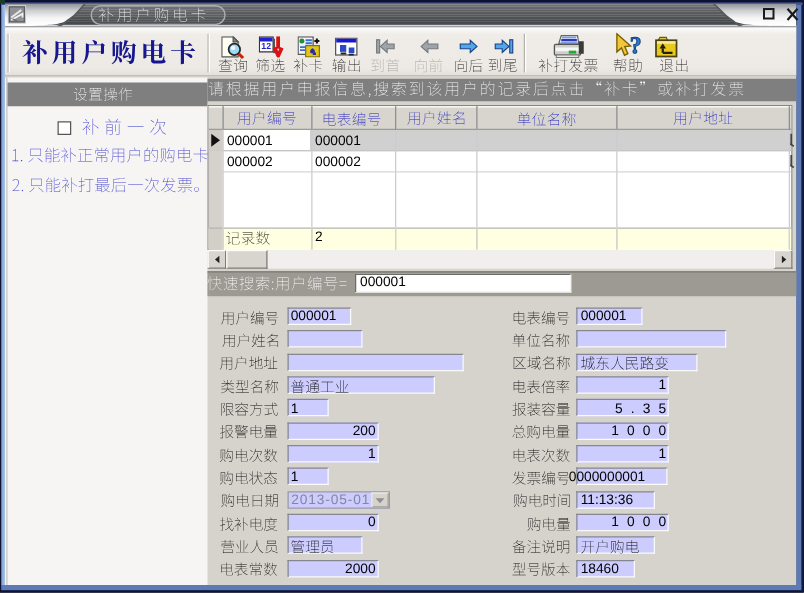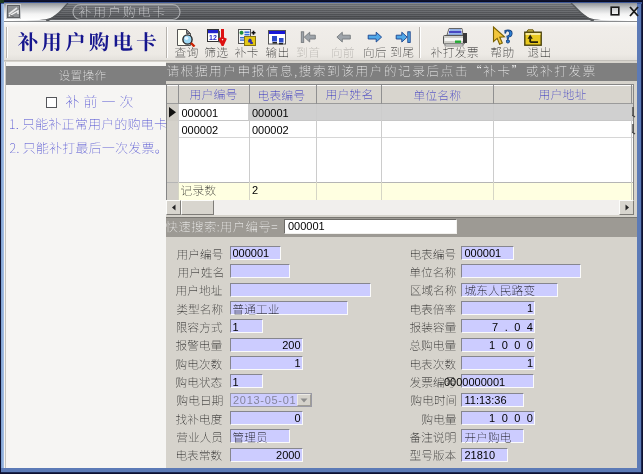--- a/index.html
+++ b/index.html
@@ -261,27 +261,27 @@
 <div style="position:absolute;font:11px 'Liberation Sans',sans-serif;color:#000;white-space:pre;left:232.5px;top:247.4px;color:#000">000001</div>
 <div style="position:absolute;font:11px 'Liberation Sans',sans-serif;color:#000;white-space:pre;left:232.5px;top:320.72px;color:#000">1</div>
 <div style="position:absolute;font:11px 'Liberation Sans',sans-serif;color:#000;white-space:pre;right:342.5px;top:339.05px;color:#000">200</div>
 <div style="position:absolute;font:11px 'Liberation Sans',sans-serif;color:#000;white-space:pre;right:342.5px;top:357.38px;color:#000">1</div>
 <div style="position:absolute;font:11px 'Liberation Sans',sans-serif;color:#000;white-space:pre;left:232.5px;top:375.71px;color:#000">1</div>
 <div style="position:absolute;font:11px 'Liberation Sans',sans-serif;color:#000;white-space:pre;left:233px;top:394.04px;color:#85859c;letter-spacing:0.7px">2013-05-01</div>
 <div style="position:absolute;font:11px 'Liberation Sans',sans-serif;color:#000;white-space:pre;right:342.5px;top:412.37px;color:#000">0</div>
 <div style="position:absolute;font:11px 'Liberation Sans',sans-serif;color:#000;white-space:pre;right:342.5px;top:449.03px;color:#000">2000</div>
 <div style="position:absolute;font:11px 'Liberation Sans',sans-serif;color:#000;white-space:pre;left:464.5px;top:247.4px;color:#000">000001</div>
 <div style="position:absolute;font:11px 'Liberation Sans',sans-serif;color:#000;white-space:pre;right:103.5px;top:302.39px;color:#000;letter-spacing:6.5px">1</div>
-<div style="position:absolute;font:11px 'Liberation Sans',sans-serif;color:#000;white-space:pre;right:103.5px;top:320.72px;color:#000;letter-spacing:6.5px">7.04</div>
+<div style="position:absolute;font:11px 'Liberation Sans',sans-serif;color:#000;white-space:pre;right:103.5px;top:320.72px;color:#000;letter-spacing:6.5px">5.35</div>
 <div style="position:absolute;font:11px 'Liberation Sans',sans-serif;color:#000;white-space:pre;right:103.5px;top:339.05px;color:#000;letter-spacing:6.5px">1000</div>
 <div style="position:absolute;font:11px 'Liberation Sans',sans-serif;color:#000;white-space:pre;right:103.5px;top:357.38px;color:#000;letter-spacing:6.5px">1</div>
-<div style="position:absolute;font:11px 'Liberation Sans',sans-serif;color:#000;white-space:pre;left:444px;top:375.71px;color:#000">0000000001</div>
+<div style="position:absolute;font:11px 'Liberation Sans',sans-serif;color:#000;white-space:pre;left:455px;top:375.71px;color:#000">0000000001</div>
 <div style="position:absolute;font:11px 'Liberation Sans',sans-serif;color:#000;white-space:pre;left:464.5px;top:394.04px;color:#000">11:13:36</div>
 <div style="position:absolute;font:11px 'Liberation Sans',sans-serif;color:#000;white-space:pre;right:103.5px;top:412.37px;color:#000;letter-spacing:6.5px">1000</div>
-<div style="position:absolute;font:11px 'Liberation Sans',sans-serif;color:#000;white-space:pre;left:464.5px;top:449.03px;color:#000">21810</div>
+<div style="position:absolute;font:11px 'Liberation Sans',sans-serif;color:#000;white-space:pre;left:464.5px;top:449.03px;color:#000">18460</div>
 <div style="position:absolute;font:11px 'Liberation Sans',sans-serif;color:#000;white-space:pre;left:181.5px;top:106.8px;color:#000">000001</div>
 <div style="position:absolute;font:11px 'Liberation Sans',sans-serif;color:#000;white-space:pre;left:252px;top:106.8px;color:#000">000001</div>
 <div style="position:absolute;font:11px 'Liberation Sans',sans-serif;color:#000;white-space:pre;left:181.5px;top:123.8px;color:#000">000002</div>
 <div style="position:absolute;font:11px 'Liberation Sans',sans-serif;color:#000;white-space:pre;left:252px;top:123.8px;color:#000">000002</div>
 <div style="position:absolute;font:11px 'Liberation Sans',sans-serif;color:#000;white-space:pre;left:252px;top:184.1px;color:#000">2</div>
 <div style="position:absolute;font:11px 'Liberation Sans',sans-serif;color:#000;white-space:pre;left:288px;top:220.4px;color:#000">000001</div>
 <svg style="position:absolute;left:177px;top:29px" width="20" height="18">
 <path d="M0.5,0.5 L9.5,0.5 L13.5,4.5 L13.5,16.5 L0.5,16.5 Z" fill="#fffff4" stroke="#555"></path>
 <path d="M9.5,0.5 L9.5,4.5 L13.5,4.5 Z" fill="#888" stroke="#555"></path>
 <circle cx="10.5" cy="10.5" r="4.6" fill="#9ed8f4" stroke="#252525" stroke-width="1.4"></circle>

